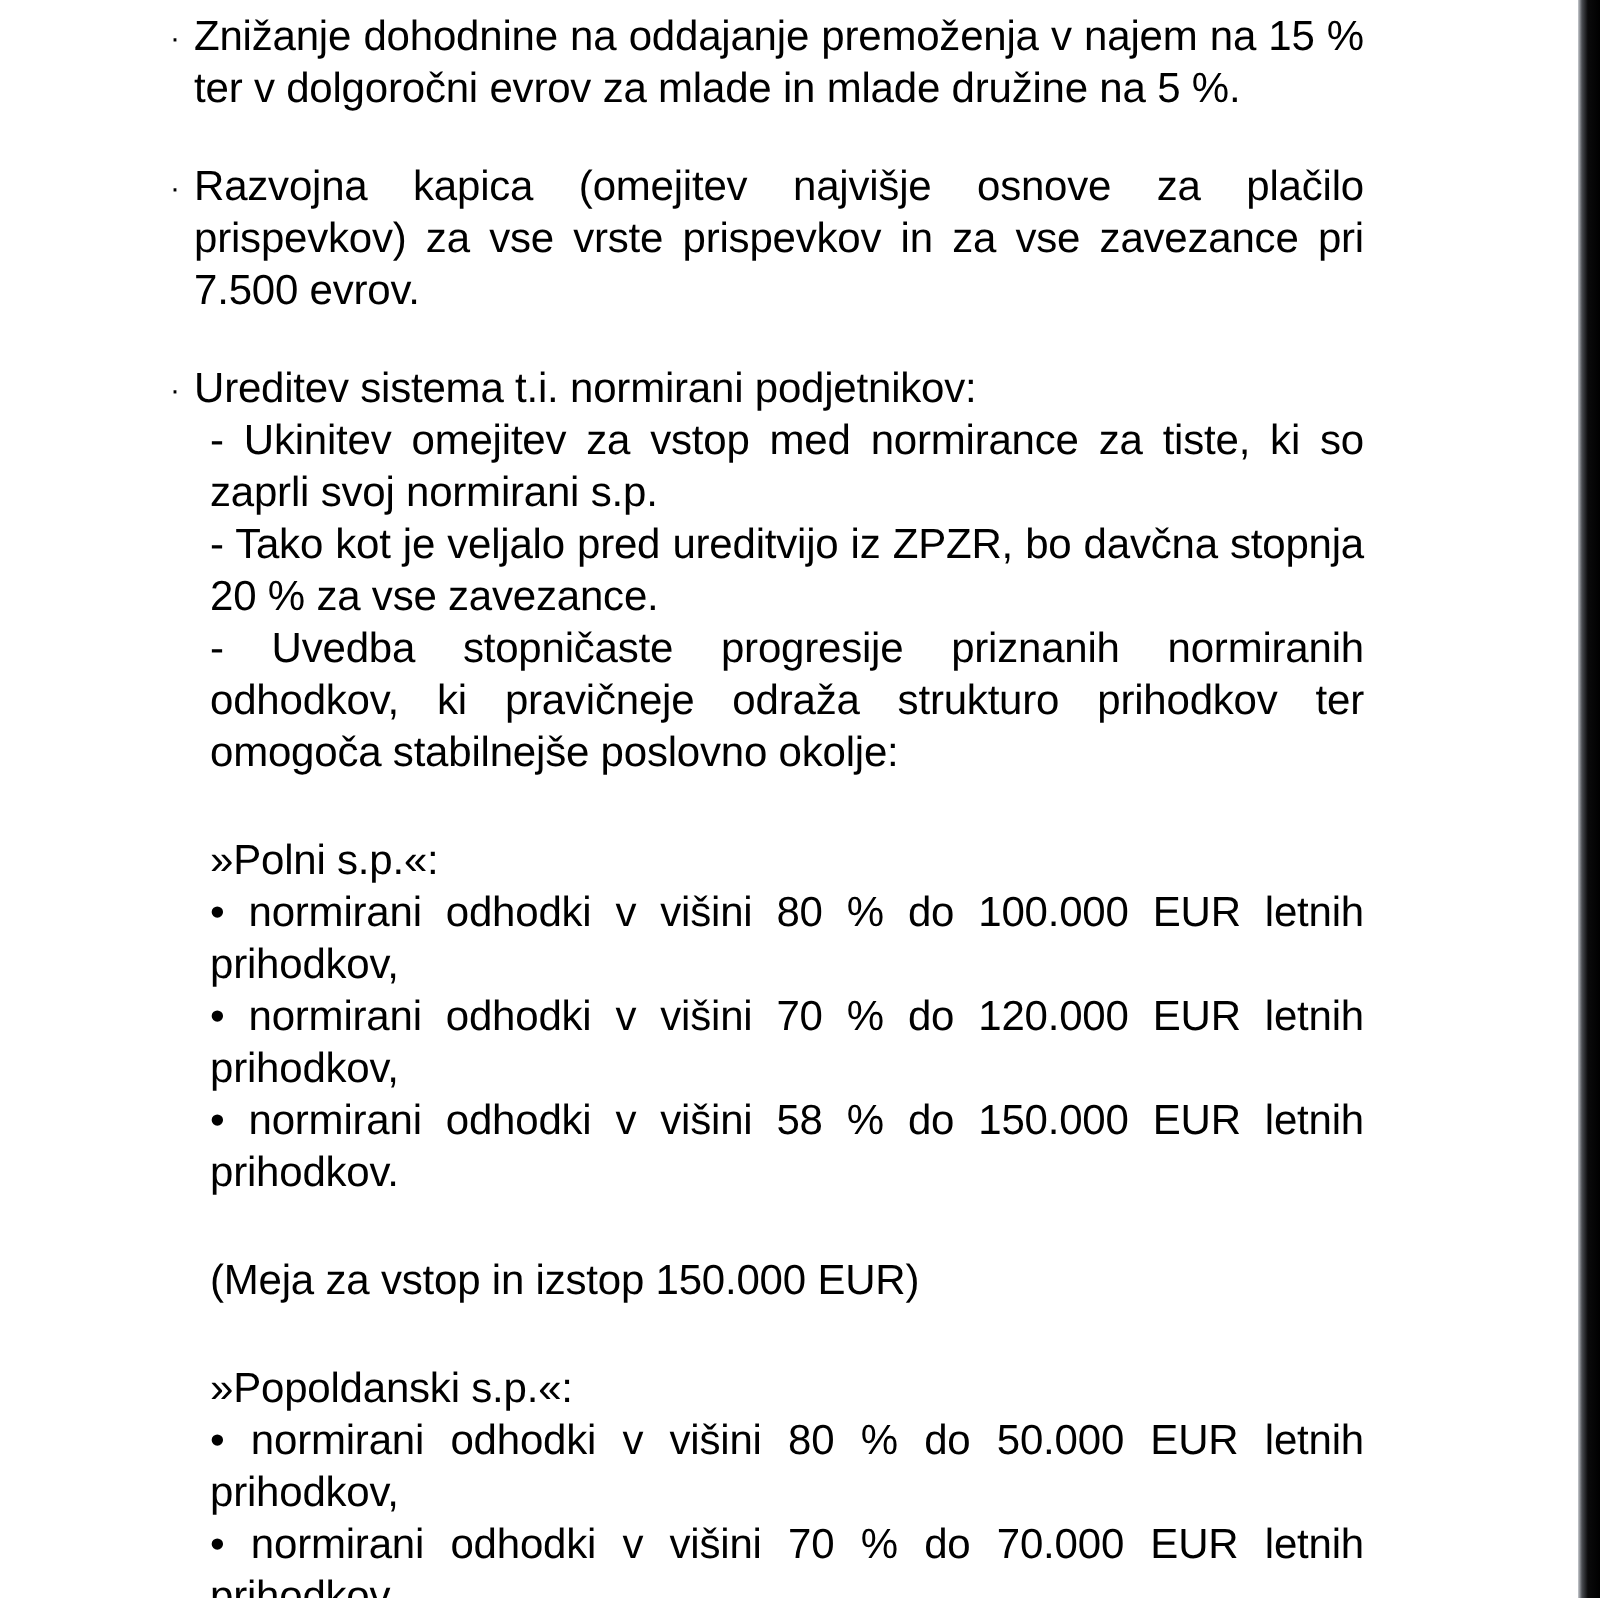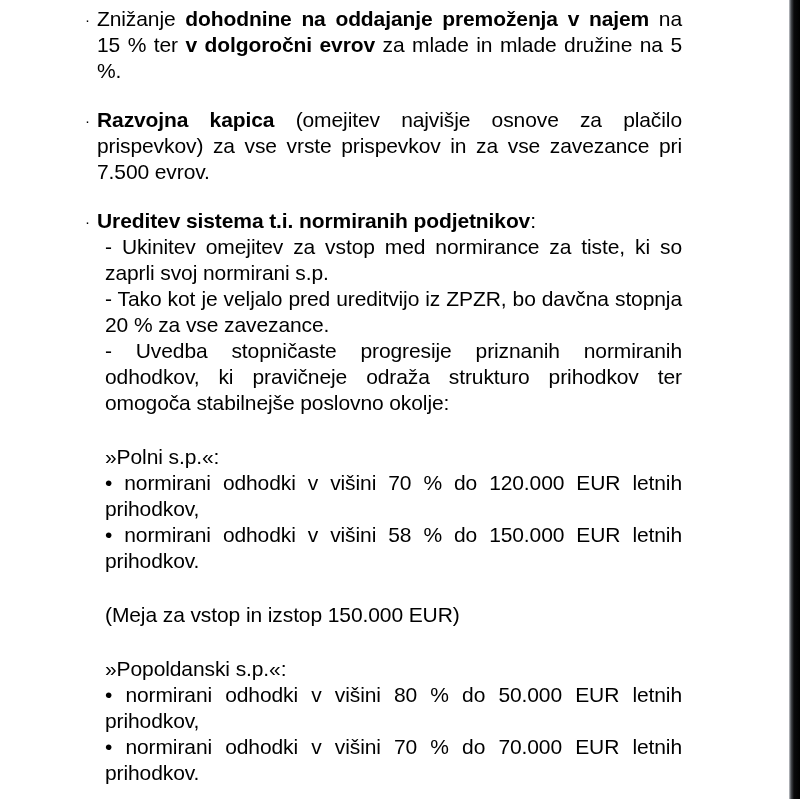--- a/index.html
+++ b/index.html
@@ -66,21 +66,21 @@
   .bullet-marker {
     position: absolute;
     left: 0;
     top: 0;
     font-size: 21px;
     line-height: 26px;
     width: 12px;
   }
   .bullet-marker.dot-small { font-size: 15px; line-height: 28px; }
 
-  b, .bold { font-weight: bold; }
+  b, .bold { font-weight: normal; }
 
   
   .sub-dash {
     position: relative;
     margin-left: 20px;
     width: 577px;
   }
   .sub-plain {
     position: relative;
     margin-left: 20px;
@@ -109,31 +109,32 @@
     <div class="block">
       <div class="bullet-row">
         <span class="bullet-marker dot-small">·</span>
         <div class="para last-line-left"><b>Razvojna kapica</b><span> (omejitev najvišje osnove za plačilo prispevkov) za vse vrste prispevkov in za vse zavezance pri 7.500 evrov.</span></div>
       </div>
     </div>
 
     <div class="block">
       <div class="bullet-row">
         <span class="bullet-marker dot-small">·</span>
-        <div class="para last-line-left"><b>Ureditev sistema t.i. normiranih podjetnikov</b><span>:</span></div>
+        <div class="para last-line-left"><b>Ureditev sistema t.i. normirani podjetnikov</b><span>:</span></div>
       </div>
 
       <div class="sub-dash para last-line-left">- Ukinitev omejitev za vstop med normirance za tiste, ki so zaprli svoj normirani s.p.</div>
 
       <div class="sub-dash para last-line-left">- Tako kot je veljalo pred ureditvijo iz ZPZR, bo davčna stopnja 20 % za vse zavezance.</div>
 
       <div class="sub-dash para last-line-left">- Uvedba stopničaste progresije priznanih normiranih odhodkov, ki pravičneje odraža strukturo prihodkov ter omogoča stabilnejše poslovno okolje:</div>
 
       <div class="sub-plain para last-line-left">»Polni s.p.«:</div>
 
+      <div class="sub-bullet para last-line-left">• normirani odhodki v višini 80 % do 100.000 EUR letnih prihodkov,</div>
 
       <div class="sub-bullet para last-line-left">• normirani odhodki v višini 70 % do 120.000 EUR letnih prihodkov,</div>
 
       <div class="sub-bullet para last-line-left">• normirani odhodki v višini 58 % do 150.000 EUR letnih prihodkov.</div>
 
       <div class="sub-plain para last-line-left">(Meja za vstop in izstop 150.000 EUR)</div>
 
       <div class="sub-plain para last-line-left">»Popoldanski s.p.«:</div>
 
       <div class="sub-bullet para last-line-left">• normirani odhodki v višini 80 % do 50.000 EUR letnih prihodkov,</div>

